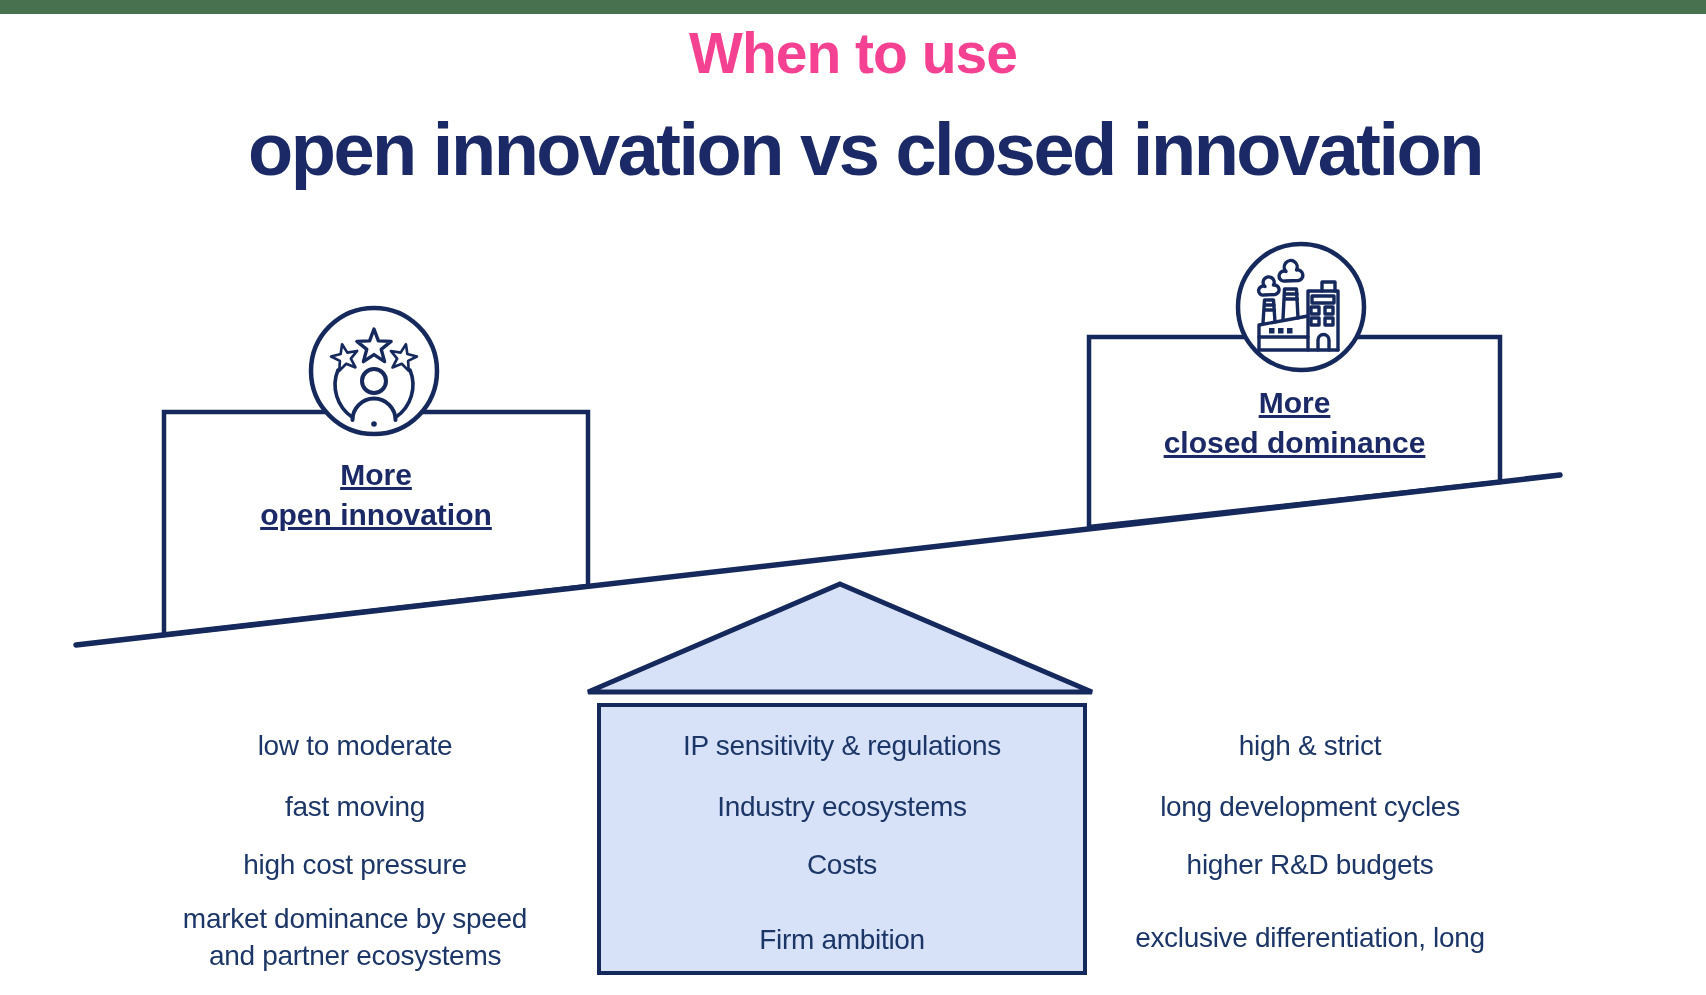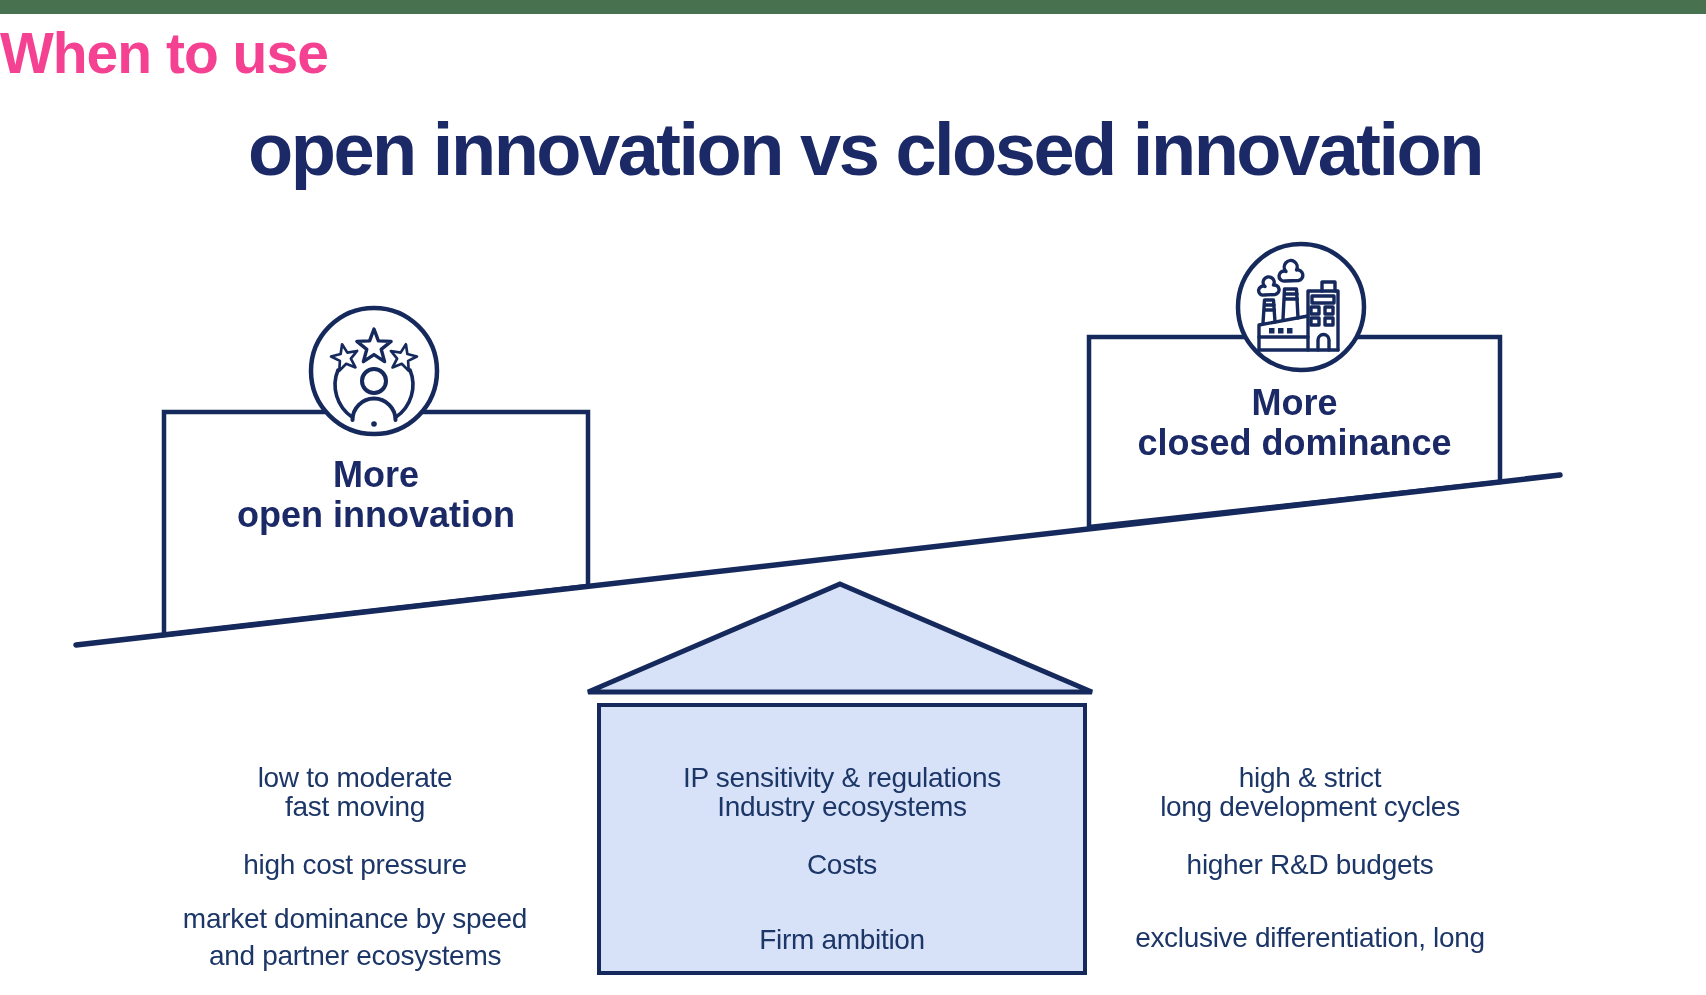--- a/index.html
+++ b/index.html
@@ -17,21 +17,21 @@
   .topbar {
     position: absolute;
     left: 0; top: 0;
     width: 100%; height: 14px;
     background: var(--green_bar, #48714F);
   }
 
   .kicker {
     position: absolute;
     left: 0; right: 0; top: 22px;
-    text-align: left;
+    text-align: center;
     font-size: 57px;
     line-height: 62px;
     font-weight: 800;
     letter-spacing: -1px;
     color: var(--pink, #F54191);
   }
 
   .heading {
     position: absolute;
     left: 0; right: 0; top: 108px;
@@ -94,42 +94,43 @@
     fill: #ffffff;
     stroke: var(--navy_shape, #16295C);
     stroke-width: 4;
     stroke-linecap: round;
   }
 
   .panel-label {
     position: absolute;
     text-align: center;
     font-weight: bold;
-    font-size: 36px;
+    font-size: 30px;
     line-height: 40px;
     color: var(--navy_title, #1B2A66);
+    text-decoration: underline;
   }
   .panel-label span { display: block; }
   .panel-label.left  { left: 164px; width: 424px; top: 455px; }
   .panel-label.right { left: 1089px; width: 411px; top: 383px; }
 
   .cell {
     position: absolute;
     transform: translateY(-50%);
     text-align: center;
     font-size: 28px;
     line-height: 37px;
     letter-spacing: -0.3px;
     color: var(--navy_text, #1C3667);
   }
   .cell span { display: block; }
   .col-left   { left: 115px;  width: 480px; }
   .col-center { left: 599px;  width: 486px; }
   .col-right  { left: 1092px; width: 436px; }
-  .row1 { top: 745px; margin-top: 32px; }
+  .row1 { top: 745px; }
   .row2 { top: 806px; }
   .row3 { top: 864px; }
   .row4 { top: 937px; }
   .row4c { top: 939px; }
 </style>
 </head>
 <body>
 
 <div class="canvas">
 

